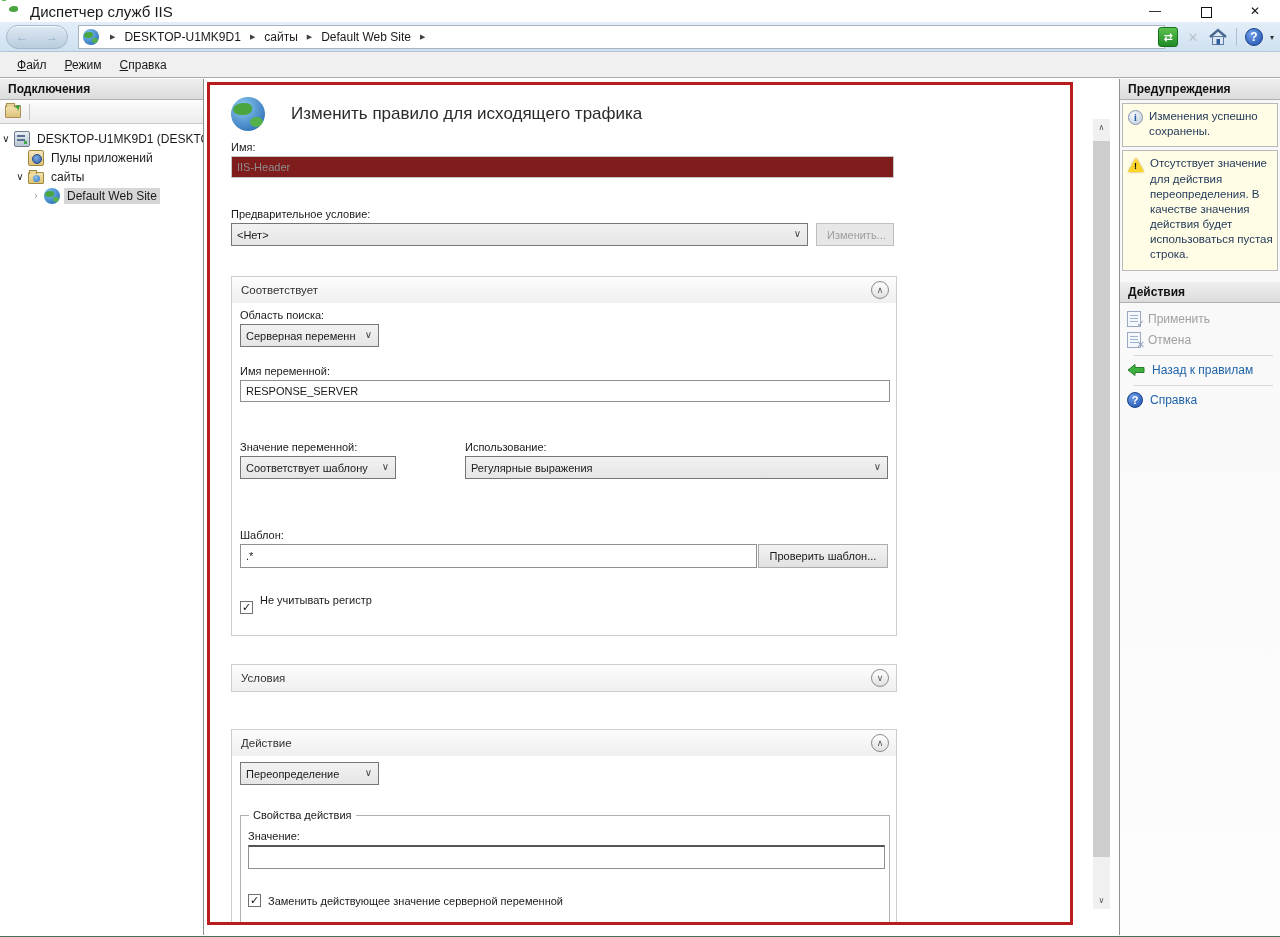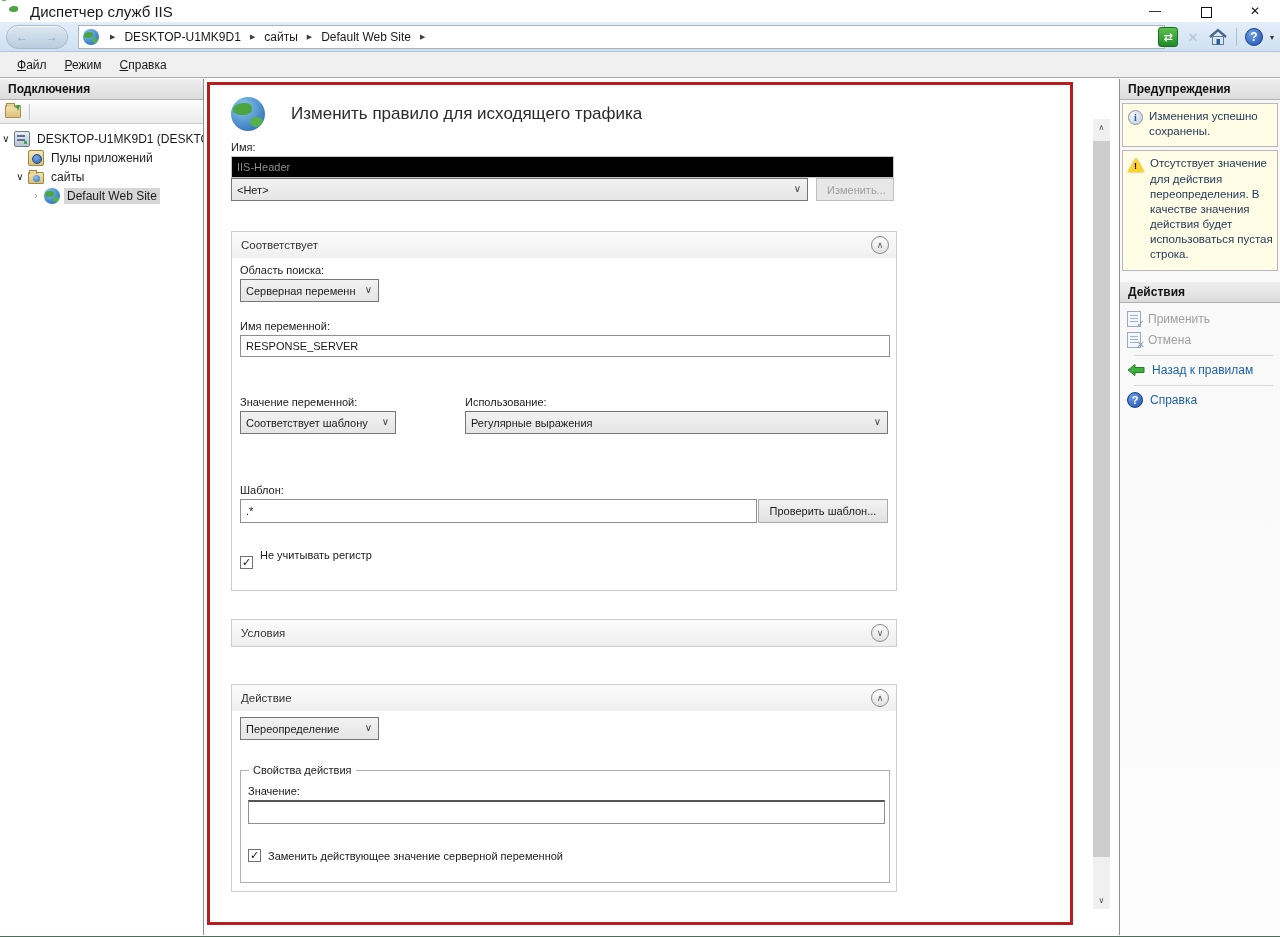--- a/index.html
+++ b/index.html
@@ -71,21 +71,21 @@
   
   .center { flex:1; background:#fff; position:relative; }
   .doc { position:absolute; left:3px; top:3px; width:866px; height:843px; border:3px solid #b91c1c; background:#fff; overflow:hidden; padding:12px 0 0 21px; }
   .doc-header { display:flex; align-items:center; margin-bottom:10px; }
   .globe32 { width:34px; height:34px; border-radius:50%; background:radial-gradient(circle at 35% 30%, #8cc9f0, #1b5fae); position:relative; overflow:hidden; margin-right:26px; flex:none; }
   .globe32:before { content:""; position:absolute; left:2px; top:6px; width:19px; height:12px; background:#4aa53f; border-radius:60% 40% 50% 50%; }
   .globe32:after { content:""; position:absolute; right:2px; bottom:4px; width:13px; height:10px; background:#55b24a; border-radius:50%; }
   .page-title { font-size:17px; color:#2b2b2b; }
   .lbl { font-size:11px; color:#1a1a1a; margin-bottom:3px; }
   .txt { height:22px; border:1px solid #8f8f8f; background:#fff; font-family:inherit; font-size:11px; color:#1a1a1a; padding:0 5px; display:block; }
-  .txt:disabled, .txt.disabled { background:#000000; border-color:#c6c6c6; color:#8d8d8d; }
+  .txt:disabled, .txt.disabled { background:#7f1d1d; border-color:#c6c6c6; color:#8d8d8d; }
   .combo { height:23px; border:1px solid #767676; background:linear-gradient(#f2f2f2,#e5e5e5); display:flex; align-items:center; font-size:11px; color:#1a1a1a; padding-left:5px; position:relative; }
   .combo .carr { position:absolute; right:6px; top:4px; font-size:10px; color:#444; }
   .btn { height:23px; border:1px solid #acacac; background:linear-gradient(#f3f3f3,#e1e1e1); font-family:inherit; font-size:11px; color:#1a1a1a; padding:0 10px; }
   .btn.disabled { color:#9d9d9d; border-color:#bfbfbf; background:#e7e7e7; }
   .group { width:666px; border:1px solid #cdcdcd; background:#fff; }
   .group-hdr { height:26px; background:linear-gradient(#fcfcfc,#efefef); display:flex; align-items:center; padding:0 8px 0 9px; font-size:11.5px; color:#333; position:relative; }
   .collapse-btn { position:absolute; right:7px; top:4px; width:18px; height:18px; border-radius:50%; border:1px solid #8a8a8a; background:linear-gradient(#ffffff,#e0e0e0); display:flex; align-items:center; justify-content:center; font-size:9px; color:#555; }
   .group-body { padding:6px 8px 8px 8px; }
   .row { display:flex; }
   .chkrow { display:flex; align-items:center; }
@@ -213,20 +213,21 @@
       <div class="doc">
 
         <div class="doc-header">
           <span class="globe32"></span>
           <span class="page-title">Изменить правило для исходящего трафика</span>
         </div>
 
         <div class="lbl">Имя:</div>
         <input class="txt disabled" style="width: 663px;" disabled="" value="IIS-Header">
 
+        <div class="lbl" style="margin-top:30px">Предварительное условие:</div>
         <div class="row">
           <div class="combo" style="width:577px">
             <span>&lt;Нет&gt;</span>
             <span class="carr">∨</span>
           </div>
           <button class="btn disabled" style="width:78px; margin-left:8px">Изменить...</button>
         </div>
 
         <div class="group" style="margin-top:30px">
           <div class="group-hdr">

